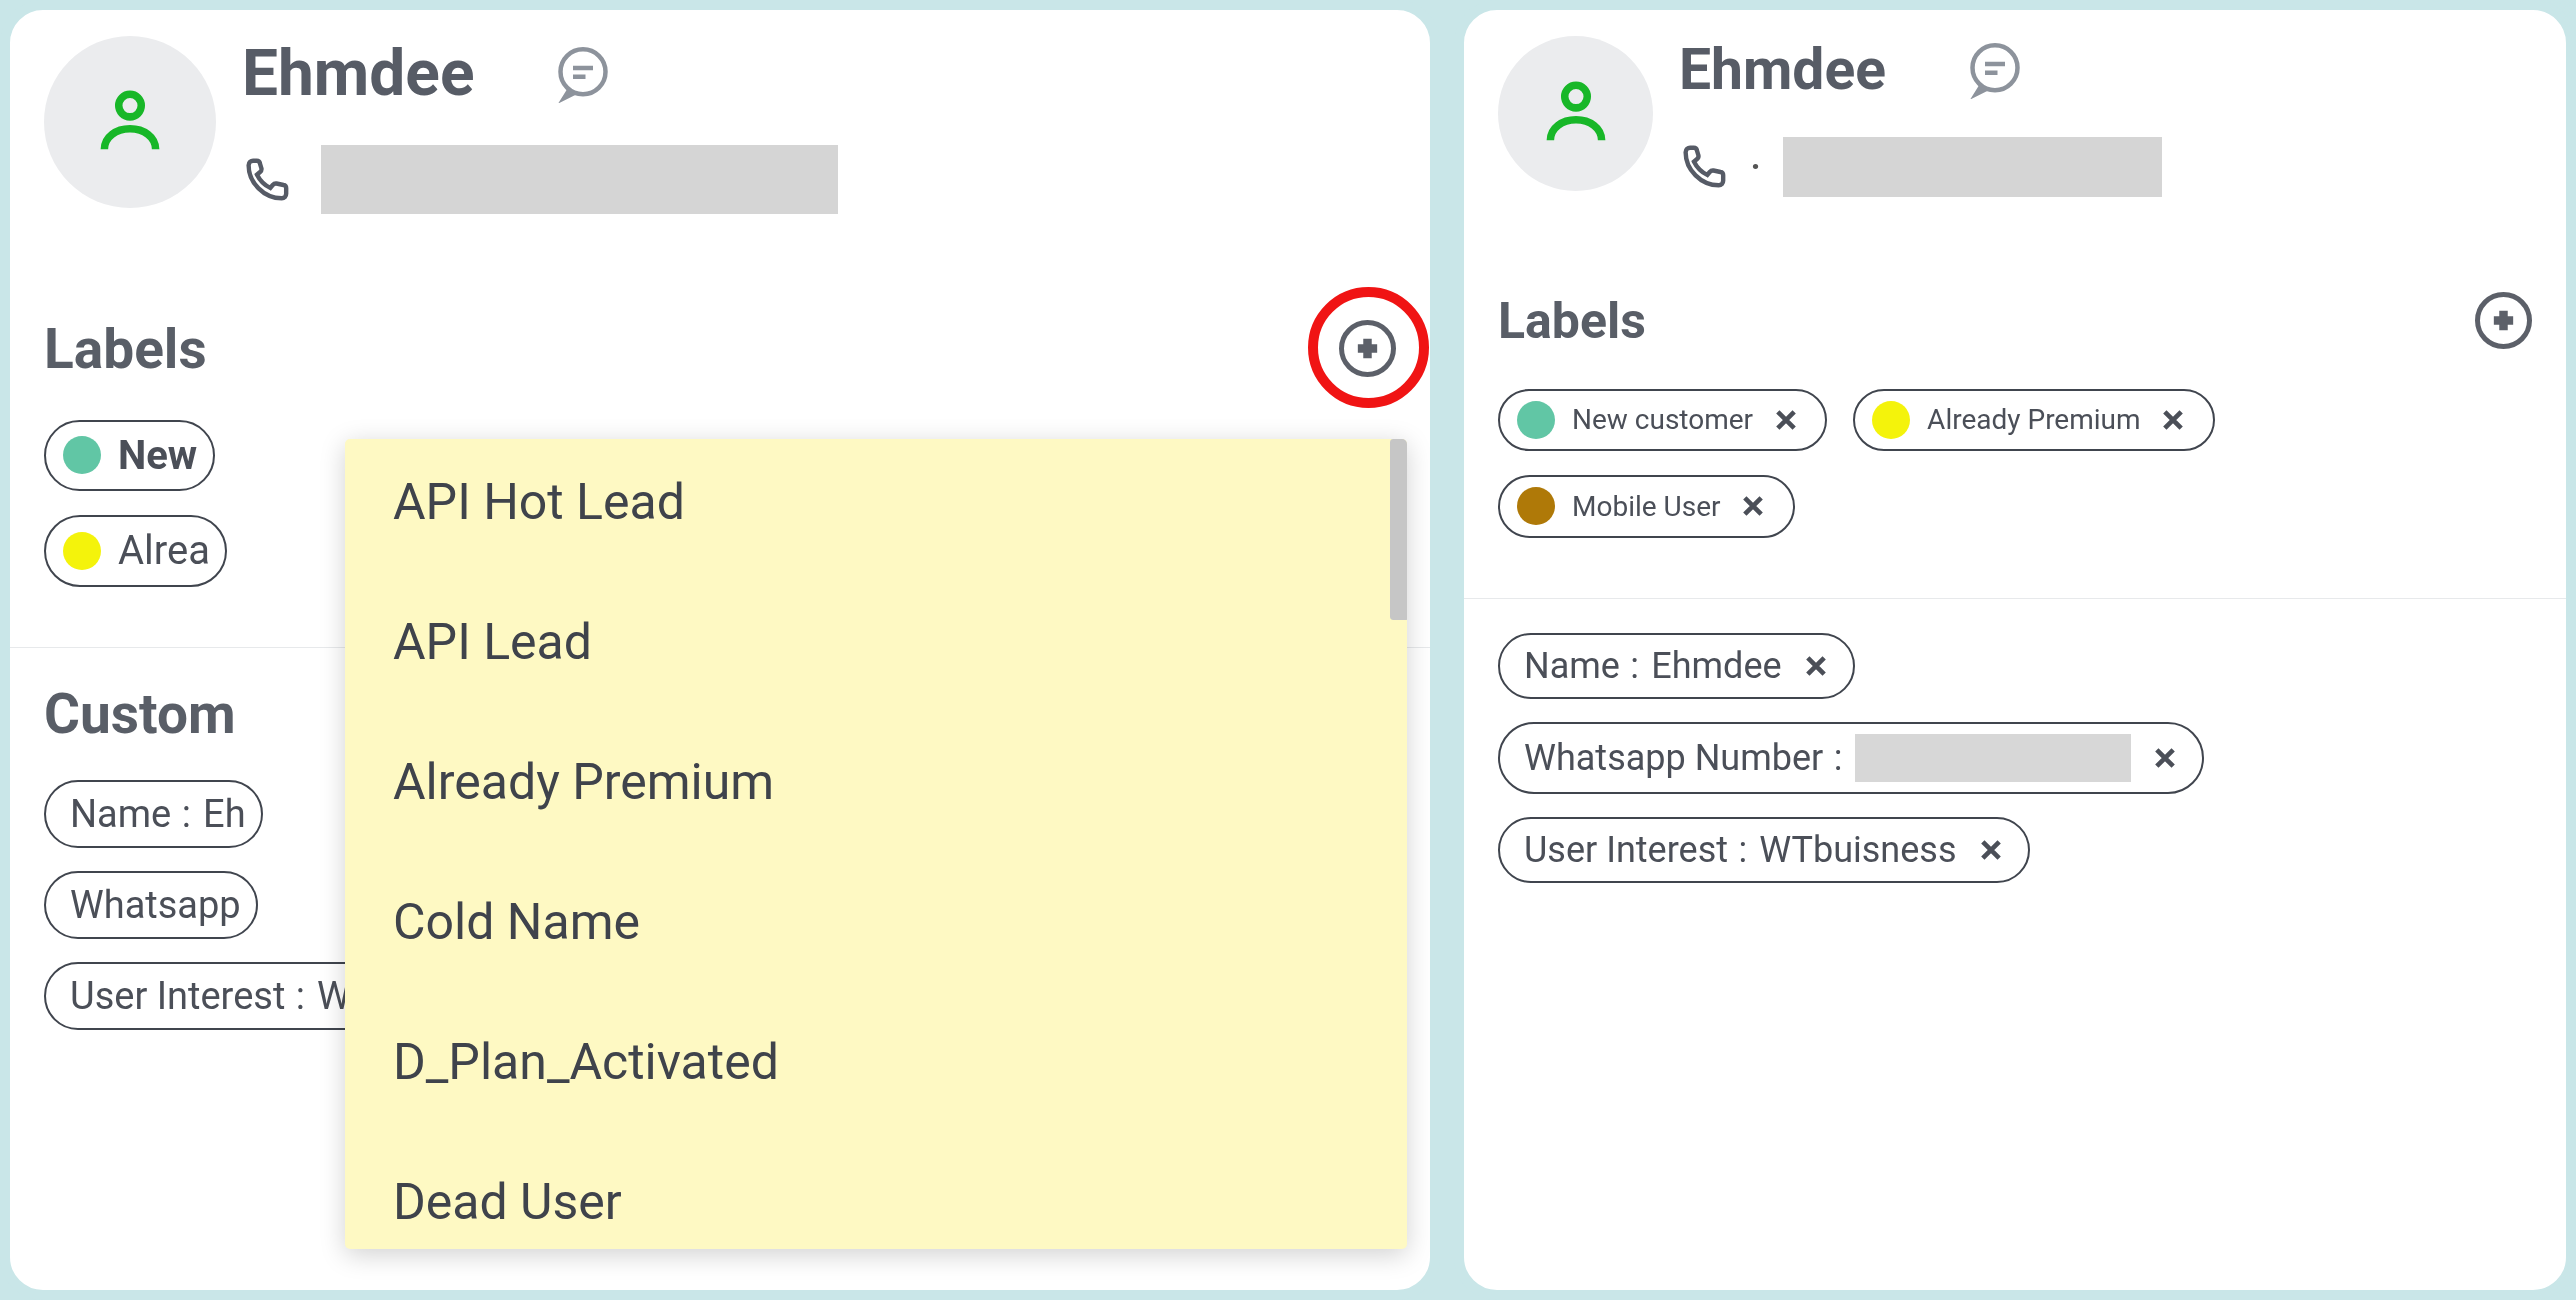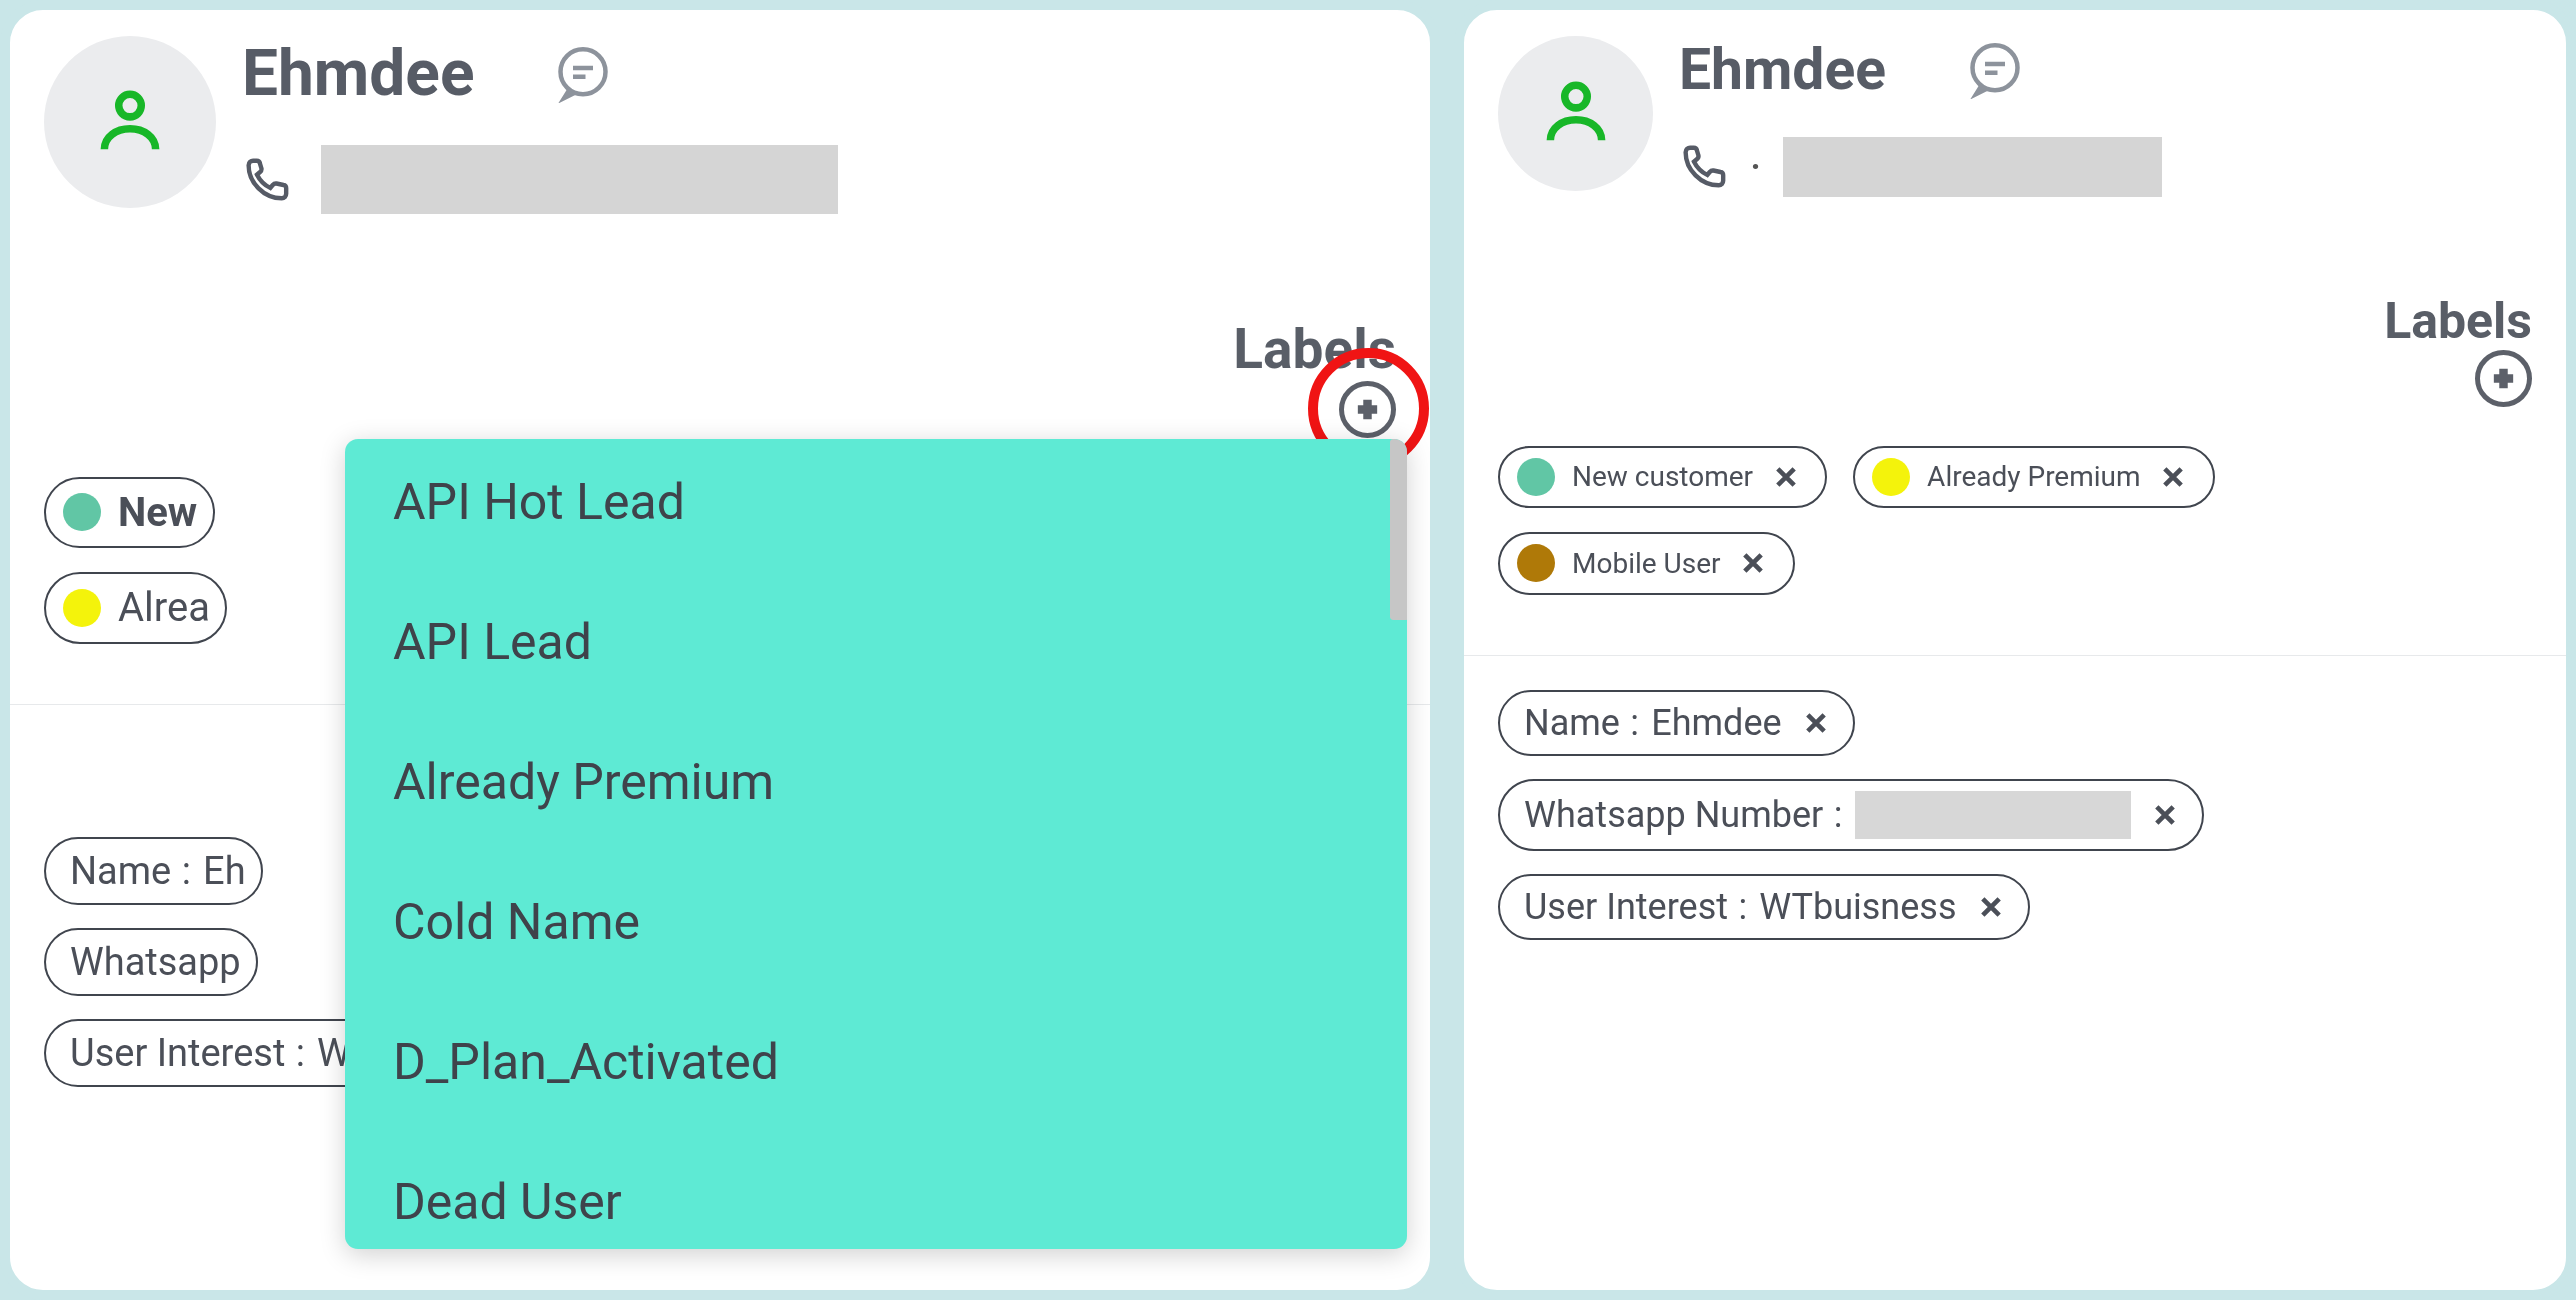--- a/index.html
+++ b/index.html
@@ -59,23 +59,22 @@
   .phone-row { display:flex; align-items:center; gap:26px; margin-top: 34px; }
   .phone-row svg { width: 53px; height: 53px; stroke:#565b66; }
   .phone-redact {
     width: 517px; height: 69px; background:#d5d5d5;
   }
   .phone-redact-right { width: 379px; height: 66px; background:#d5d5d5; }
   .phone-dot { font-size: 47px; color:#555; margin-left: -8.6px; margin-right: -5.2px; }
 
   .section-divider { border-top: 1.7px solid #e7e9eb; margin: 43px -34px 0 -34px; }
   .section-header {
-    display:flex; align-items:flex-end; justify-content:space-between;
+    display:flex; align-items:center; justify-content:space-between;
     margin-top: 34px;
-    flex-direction: column;
   }
   .section-title {
     font-size: 55px; font-weight:700; color:#595e67;
   }
   .add-btn {
     width: 57px; height:57px; border-radius:50%; border:5.2px solid #5c6069;
     display:flex; align-items:center; justify-content:center; background:#fff; cursor:pointer;
   }
   .add-btn svg { width:29px; height:29px; stroke:#5c6069; stroke-width:7; }
   .highlight-ring {
@@ -109,23 +108,23 @@
   .field-chip .fname { }
   .field-chip .colon { margin: 0 5.2px 0 3.4px; }
   .field-chip .fval { }
   .field-chip .redact { background:#d7d7d7; width:276px; height:48px; display:inline-block; }
   .field-chip .close { margin-left:12px; width:31px; height:31px; display:flex; align-items:center; justify-content:center; cursor:pointer;}
   .field-chip .close svg { width:28px; height:28px; stroke:#4b4f58; stroke-width:4; }
 
   
   .dropdown {
     position:absolute;
-    background:#5eead4;
+    background:#fef9c3;
     box-shadow: 0 5.2px 26px rgba(0,0,0,0.18);
-    border-radius: 13px;
+    border-radius: 5px;
     overflow:hidden;
   }
   .dropdown-item {
     font-size: 50px;
     color:#3f434b;
     padding: 34px 48px;
     white-space:nowrap;
     cursor:pointer;
   }
   .dropdown-item + .dropdown-item { margin-top: 14px; }

